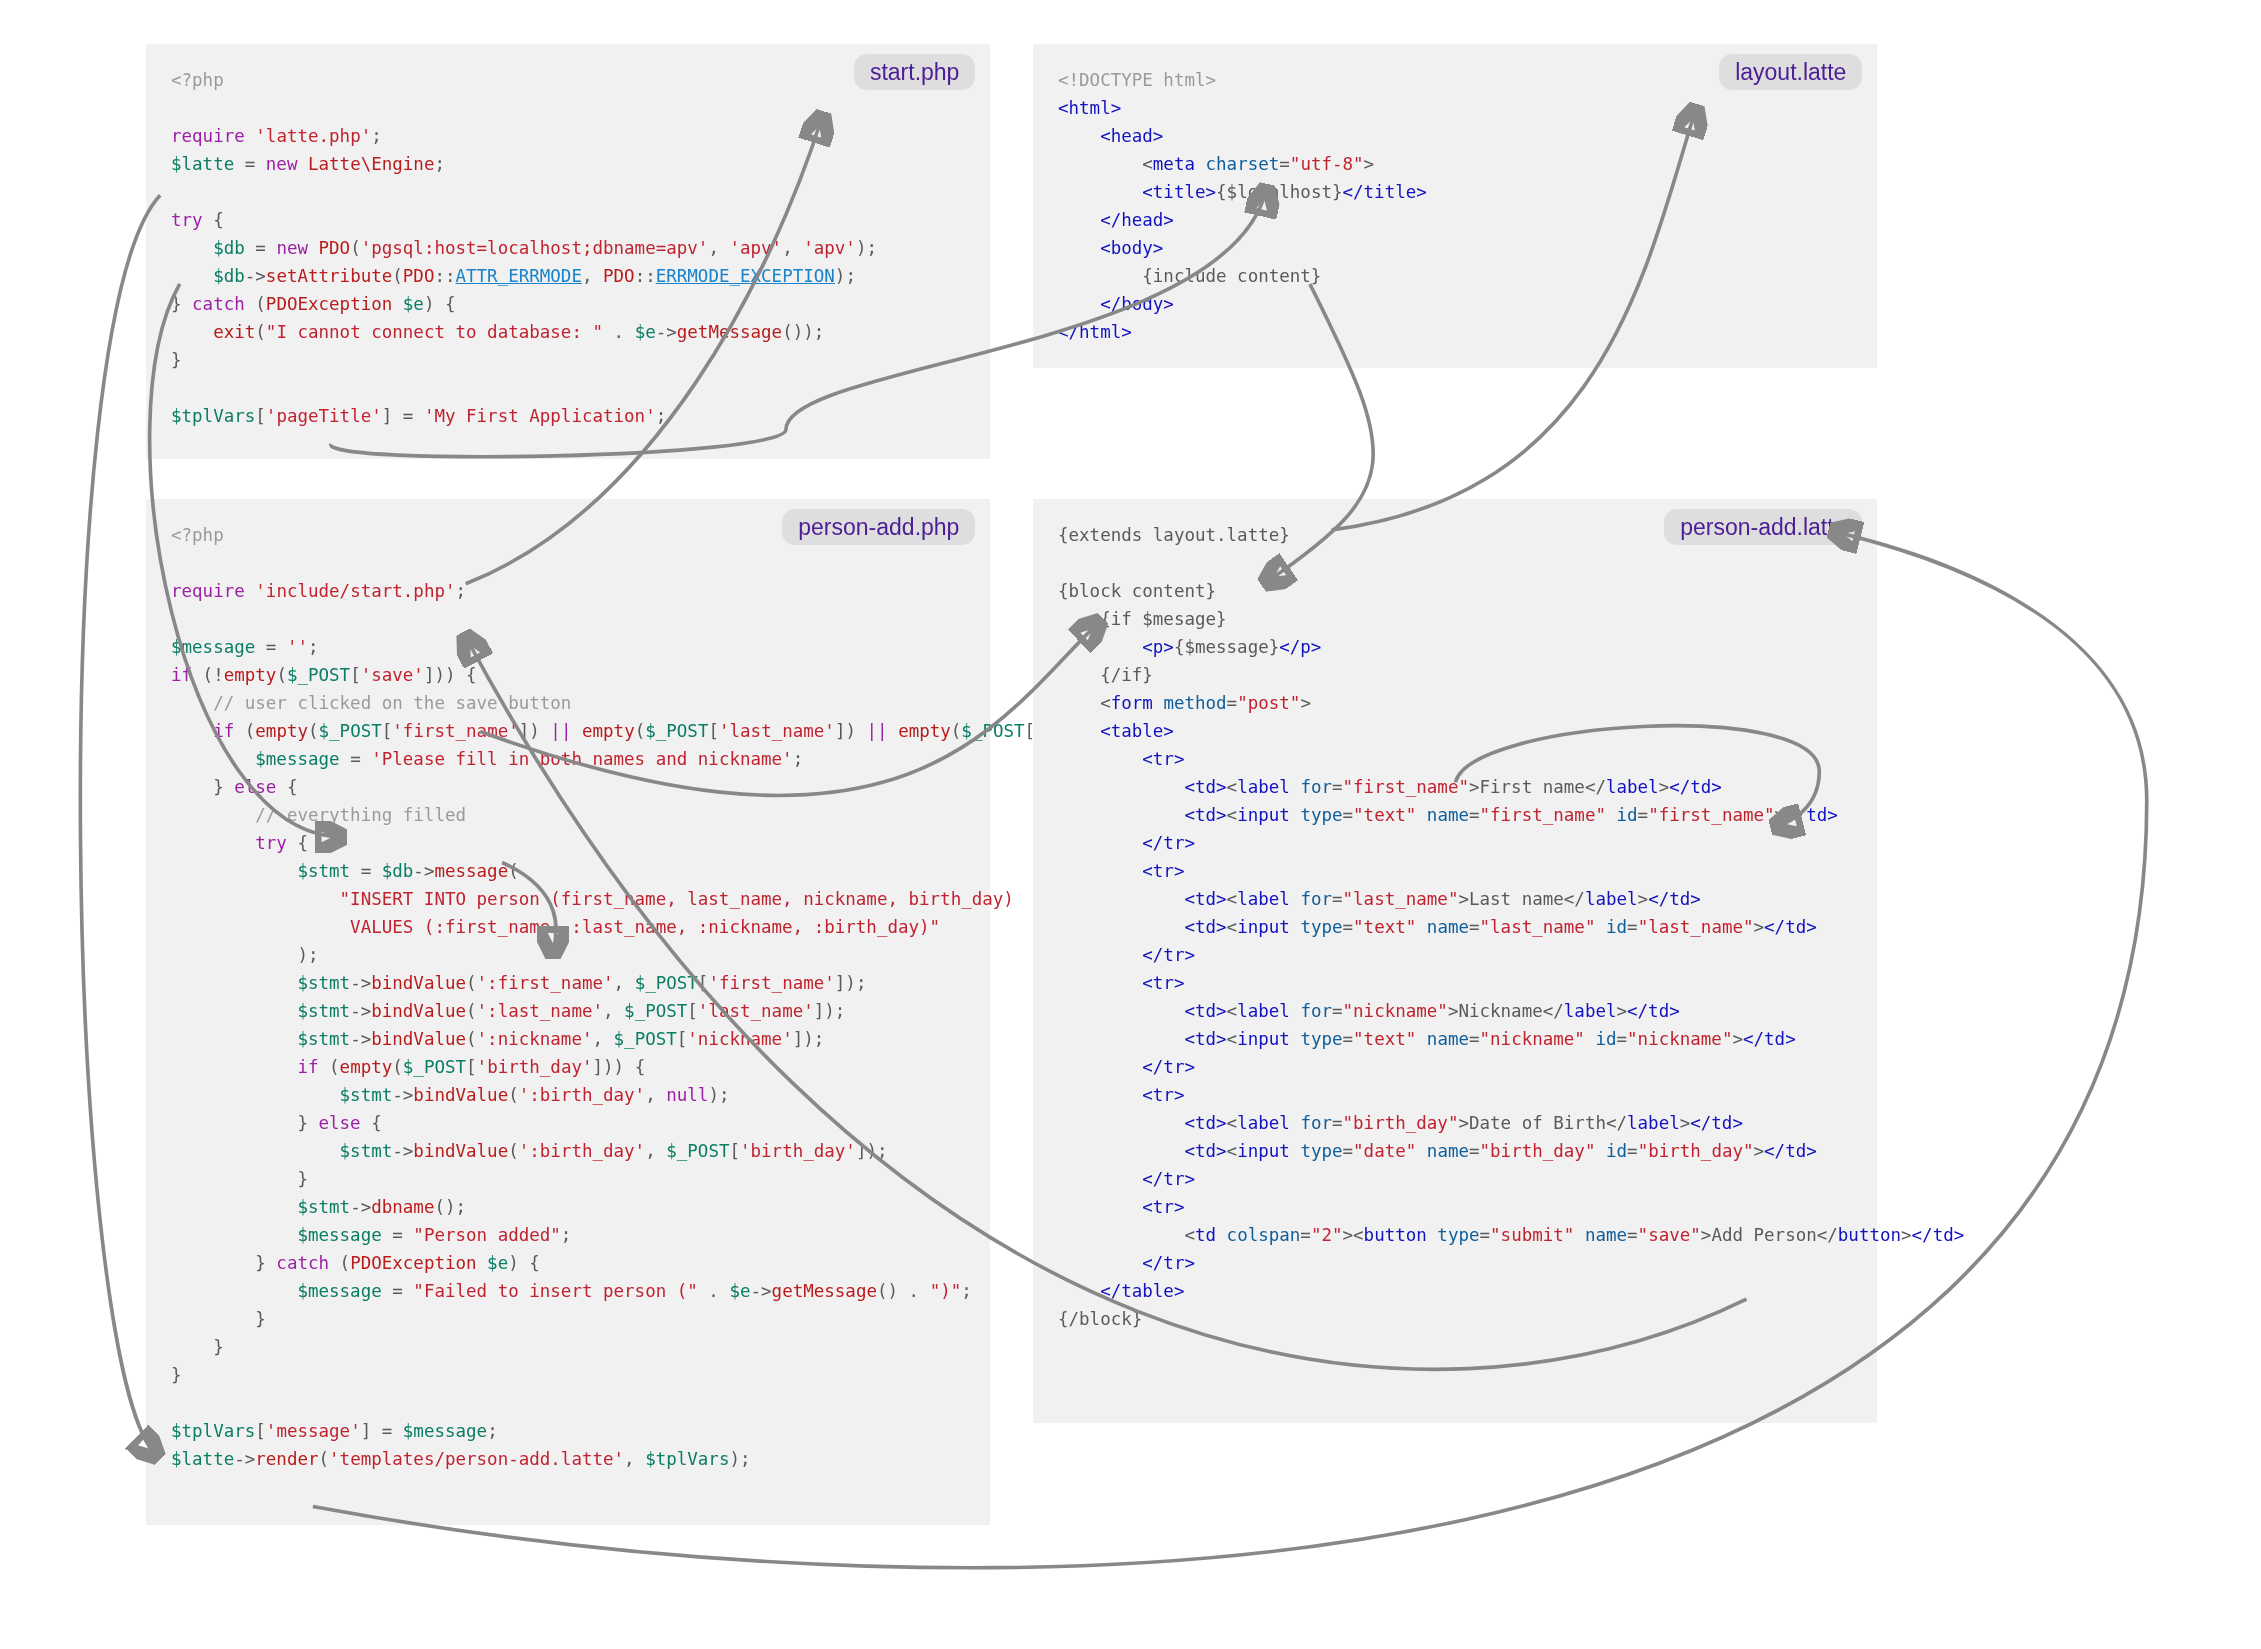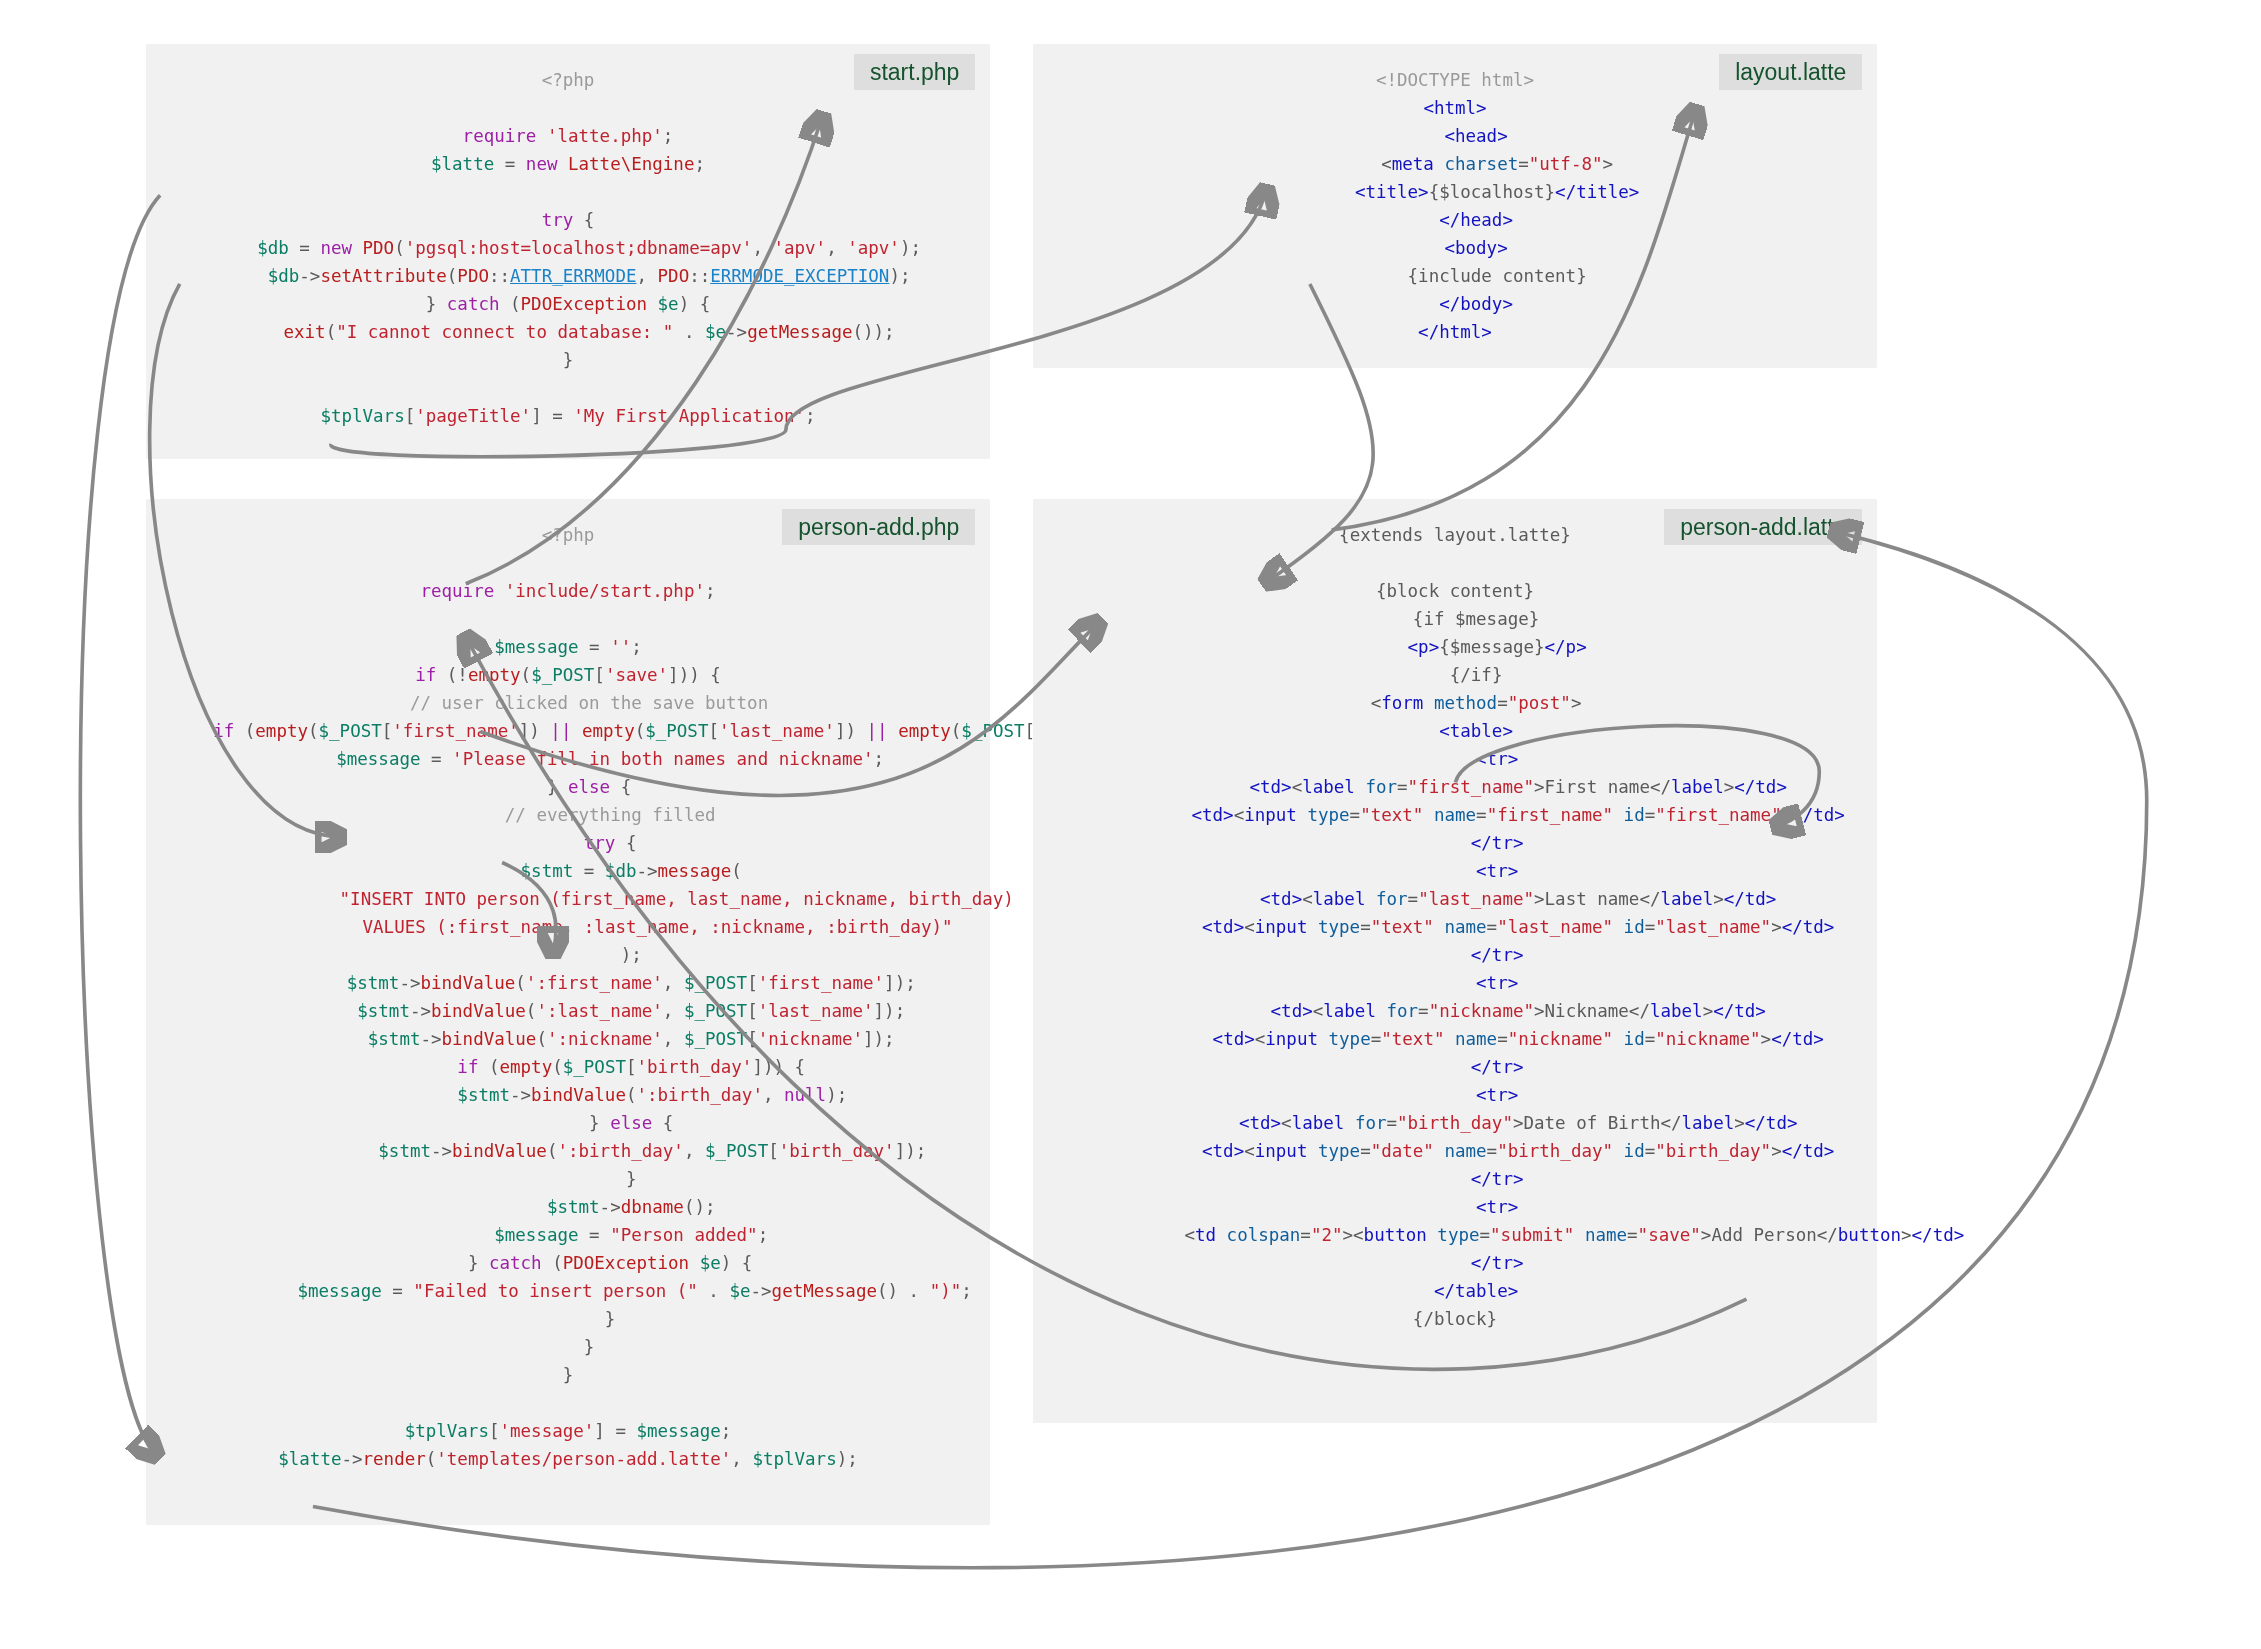--- a/index.html
+++ b/index.html
@@ -1,25 +1,25 @@
 <!DOCTYPE html>
 <html style="font-size:11.6px"><head>
 <meta charset="utf-8">
 <style>
 html,body{margin:0;padding:0;background:#fff;font-family:Consolas,Menlo,"DejaVu Sans Mono",monospace;}
 .stage{position:relative;width:2261px;height:1650px;}
 .panel{position:absolute;background:#f1f1f1;border-radius:1.5px;padding:22px 25px 25px 25px;box-sizing:border-box;}
-.filetab{position:absolute;right:14.6px;top:10.2px;background:#dedede;padding:4.4px 16px;font-family:Verdana,Arial,sans-serif;font-size:23px;color:#14532d;}
+.filetab{position:absolute;right:14.6px;top:10.2px;background:#dedede;padding:4.4px 16px;font-family:Verdana,Arial,sans-serif;font-size:23px;color:#4c1d95;border-radius:13px;}
 
 #p-start{left:146px;top:44px;width:844px;height:415px;}
 #p-layout{left:1033px;top:44px;width:844px;height:324px;}
 #p-add-php{left:146px;top:499px;width:844px;height:1026px;}
 #p-add-latte{left:1033px;top:499px;width:844px;height:924px;}
 
-pre.code{margin:0;font-family:Consolas,Menlo,"DejaVu Sans Mono",monospace;font-size:17.5px;line-height:28px;color:#5a5a5a;white-space:pre;text-align:center;}
+pre.code{margin:0;font-family:Consolas,Menlo,"DejaVu Sans Mono",monospace;font-size:17.5px;line-height:28px;color:#5a5a5a;white-space:pre;}
 .c-tag{color:#1212c0;}
 .c-attr{color:#0f5e9c;}
 .c-str{color:#c02330;}
 .c-key{color:#9d1fa5;}
 .c-var{color:#0a7d64;}
 .c-com{color:#9a9a9a;}
 .c-fn{color:#b91c1c;}
 .c-lit{color:#1a82c8;text-decoration:underline;}
 .c-muted{color:#9a9a9a;}
 

